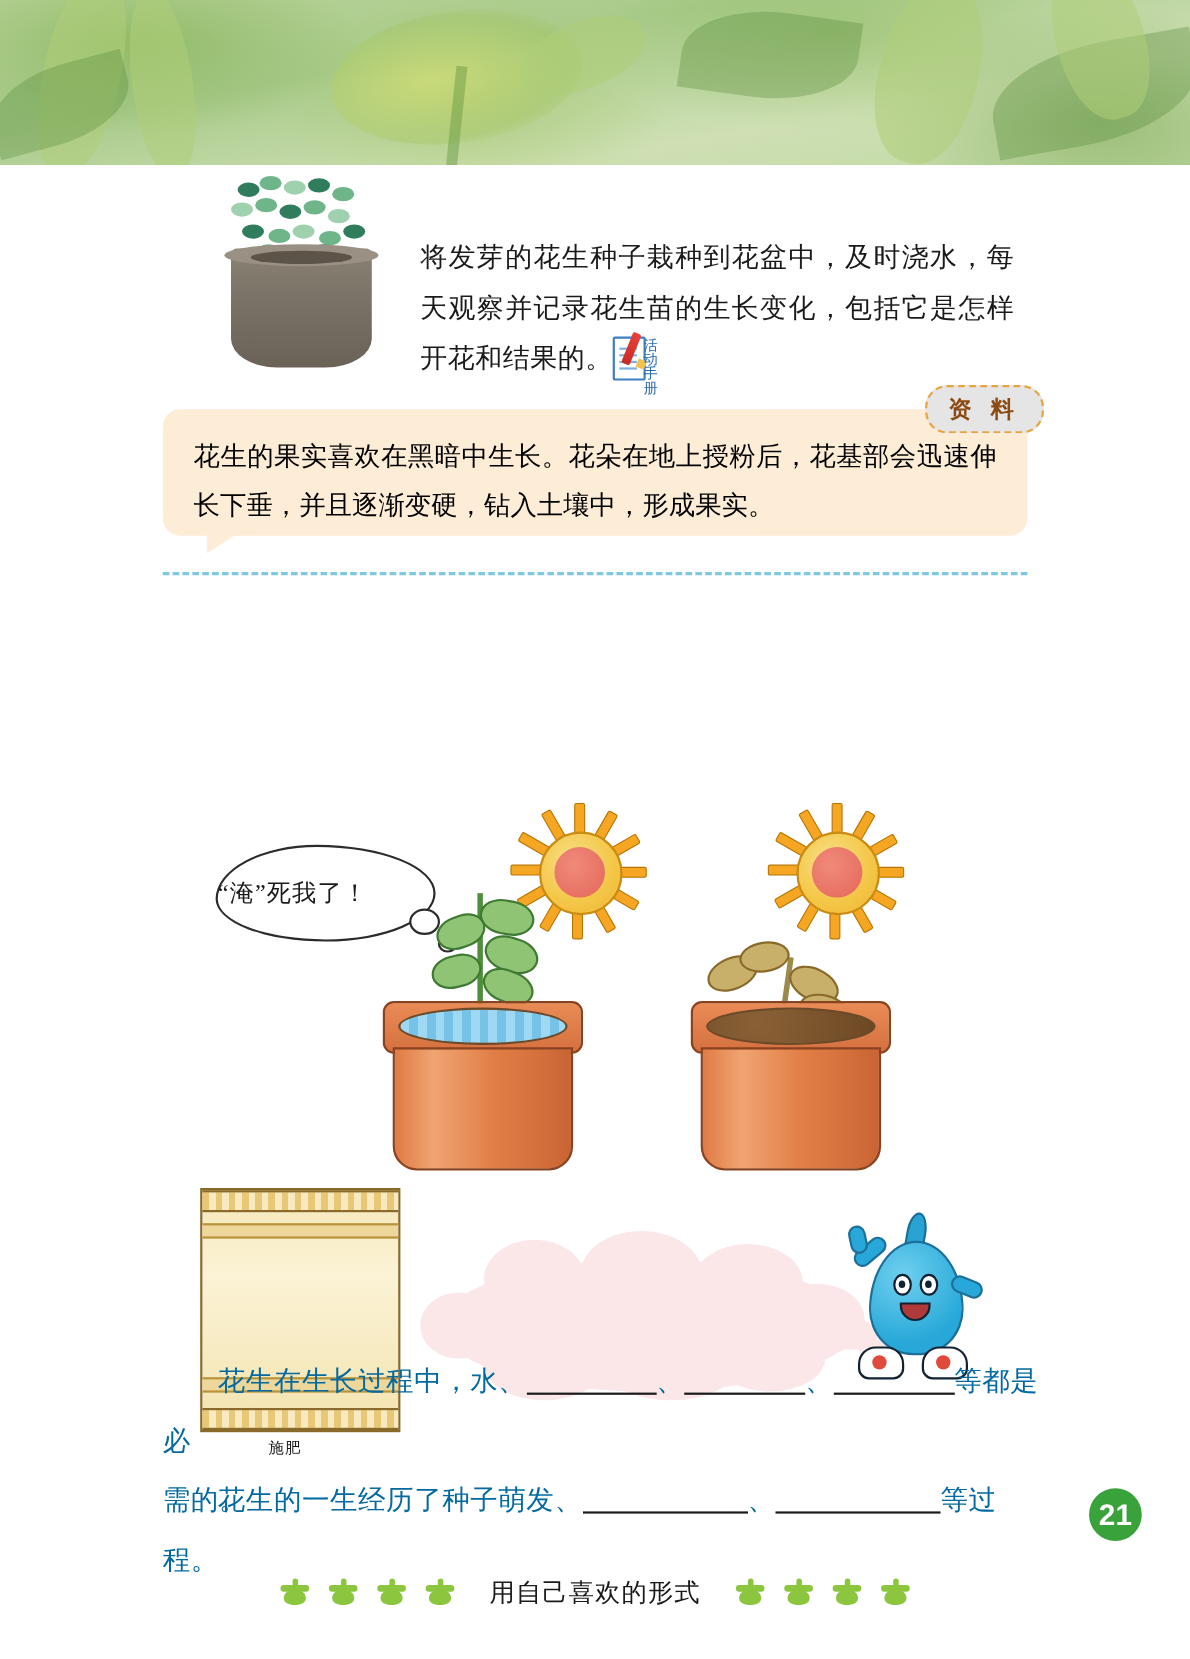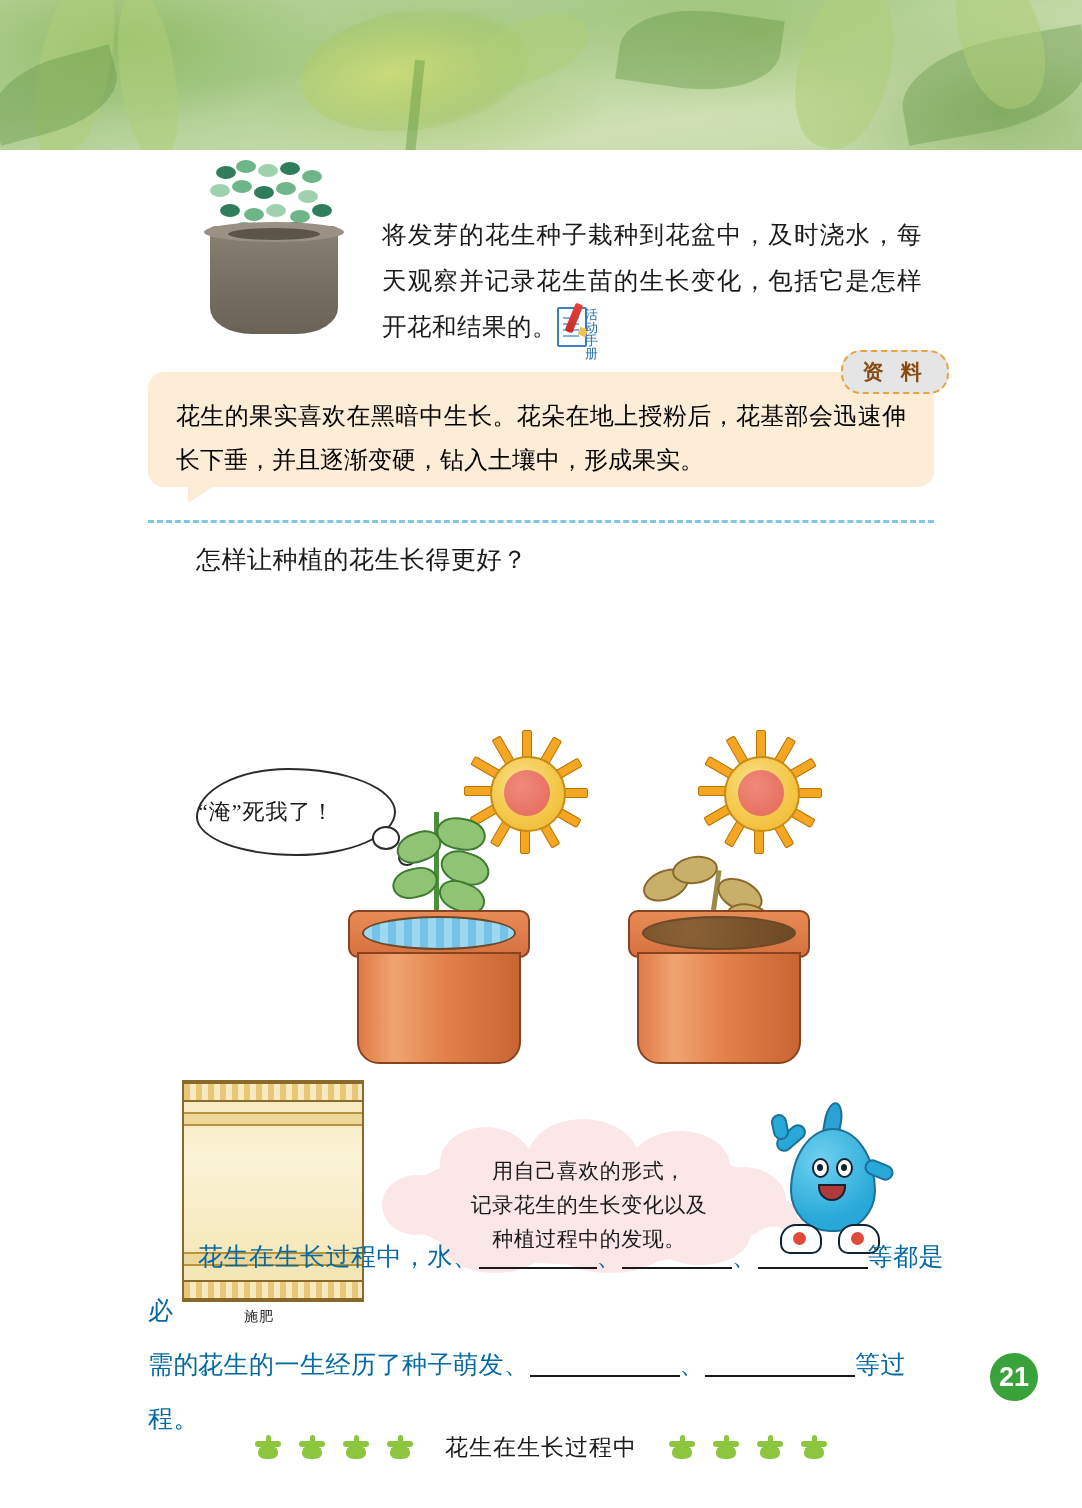--- a/index.html
+++ b/index.html
@@ -612,21 +612,20 @@
           </span><span class="pen"></span><span class="cap"></span><span class="lbl"><span>活动</span><br><span>手册</span></span></span></div>
   </div>
 
   <div class="ziliao-box">
     <div class="ziliao-text">花生的果实喜欢在黑暗中生长。花朵在地上授粉后，花基部会迅速伸长下垂，并且逐渐变硬，钻入土壤中，形成果实。</div>
   </div>
   <div class="ziliao-tab">资 料</div>
 
   <div class="divider"></div>
 
-  <div class="question">怎样让种植的花生长得更好？</div>
 
   <div class="illus">
 
     <div class="sun" style="left:466px; top:152px;">
       <div class="rays">
         <div class="ray" style="transform:rotate(0deg)"></div>
         <div class="ray" style="transform:rotate(30deg)"></div>
         <div class="ray" style="transform:rotate(60deg)"></div>
         <div class="ray" style="transform:rotate(90deg)"></div>
         <div class="ray" style="transform:rotate(120deg)"></div>
@@ -705,25 +704,20 @@
       <span class="lobe" style="left:-18px; top:30px; width:70px; height:60px;"></span>
       <span class="lobe" style="left:40px; top:-18px; width:92px; height:72px;"></span>
       <span class="lobe" style="left:128px; top:-26px; width:110px; height:78px;"></span>
       <span class="lobe" style="left:230px; top:-14px; width:100px; height:70px;"></span>
       <span class="lobe" style="left:300px; top:22px; width:86px; height:66px;"></span>
       <span class="lobe" style="left:40px; top:62px; width:110px; height:66px;"></span>
       <span class="lobe" style="left:150px; top:66px; width:120px; height:62px;"></span>
       <span class="lobe" style="left:250px; top:60px; width:100px; height:60px;"></span>
       <span class="lobe" style="left:352px; top:54px; width:46px; height:28px;"></span>
       <span class="lobe" style="left:380px; top:72px; width:26px; height:16px;"></span>
-      <span class="txt">
-        <span>用自己喜欢的形式，</span><br>
-        <span>记录花生的生长变化以及</span><br>
-        <span>种植过程中的发现。</span>
-      </span>
     </div>
 
     <div class="mascot">
       <div class="sprout"></div>
       <div class="bodyb"></div>
       <div class="eye" style="left:40px; top:58px;">
           <i></i>
         </div>
       <div class="eye" style="left:64px; top:58px;">
           <i></i>
@@ -765,21 +759,21 @@
     <span class="maple">
         <i></i>
         <b></b>
         <u></u>
       </span>
     <span class="maple">
         <i></i>
         <b></b>
         <u></u>
       </span>
-    <span class="ft-text">花生在生长过程中</span>
+    <span class="ft-text">用自己喜欢的形式</span>
     <span class="maple">
         <i></i>
         <b></b>
         <u></u>
       </span>
     <span class="maple">
         <i></i>
         <b></b>
         <u></u>
       </span>

